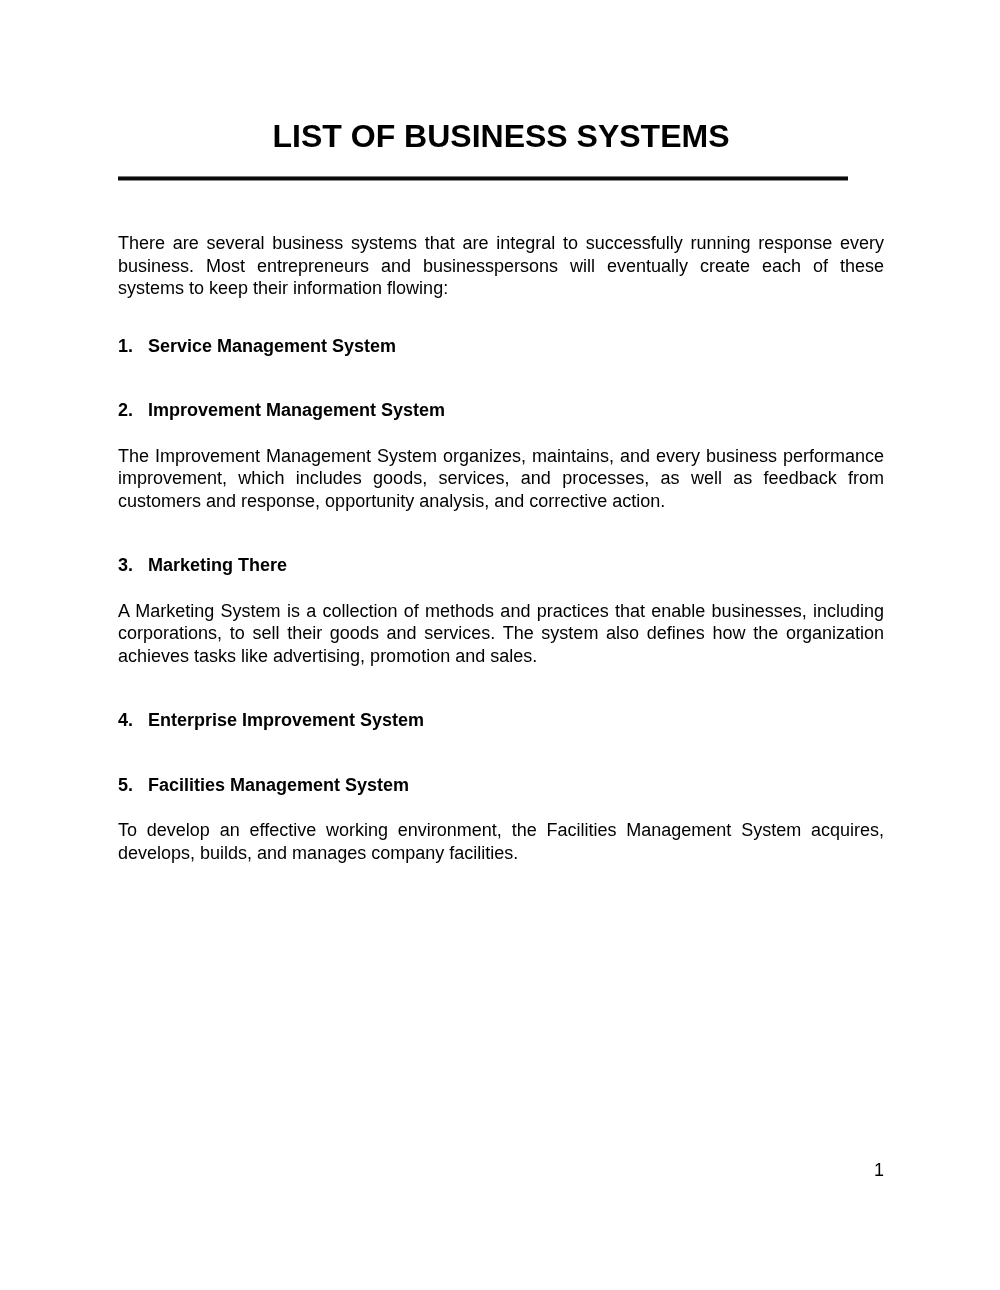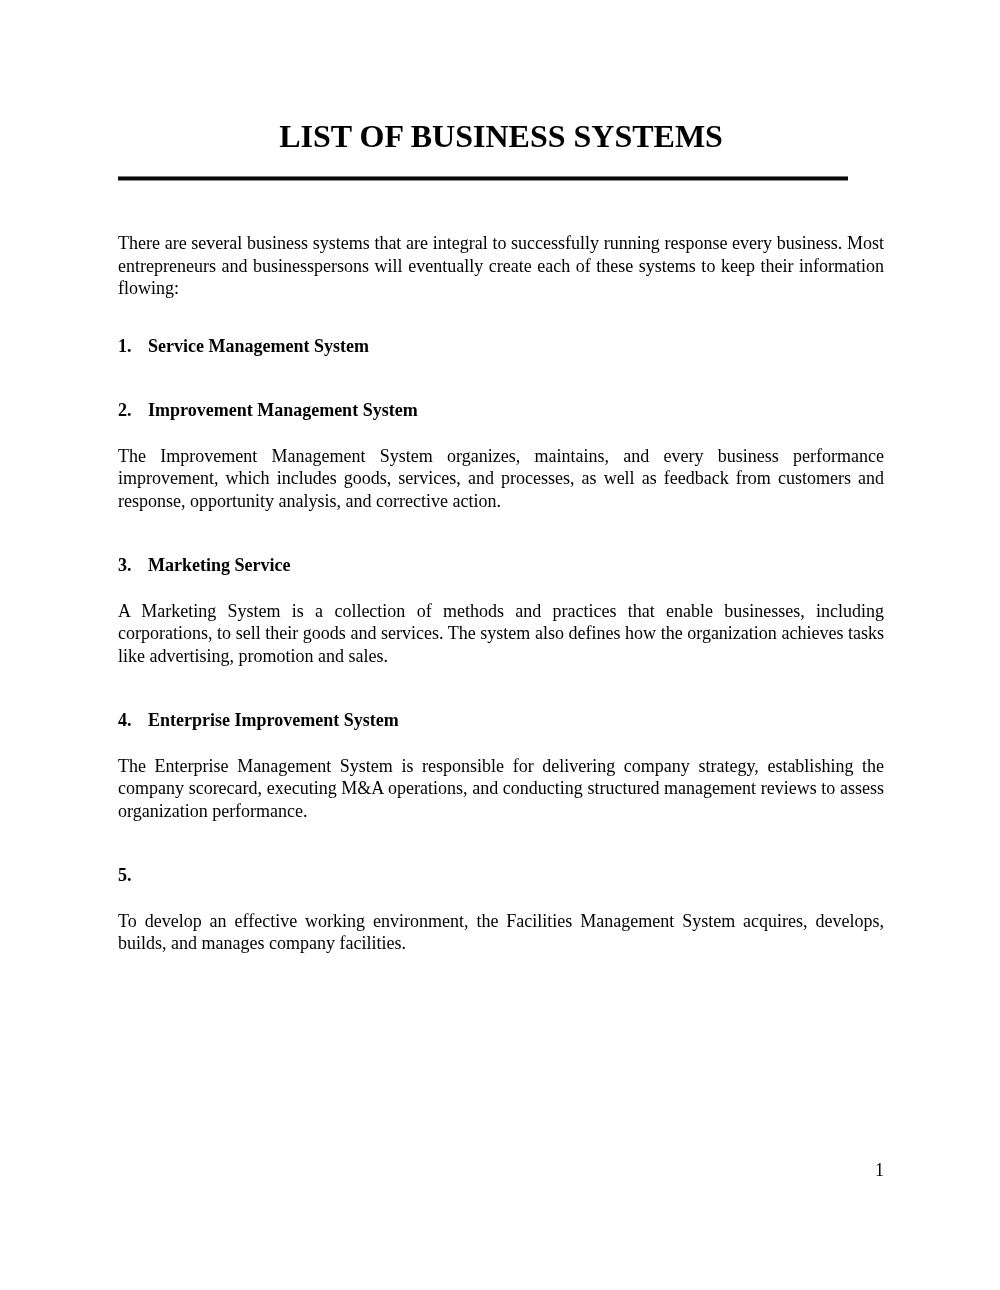--- a/index.html
+++ b/index.html
@@ -6,21 +6,21 @@
     margin: 0;
     padding: 0;
     background: #ffffff;
   }
   .page {
     position: relative;
     width: 1000px;
     height: 1290px;
     background: #ffffff;
     overflow: hidden;
-    font-family: Liberation Serif, serif;
+    font-family: Liberation Sans, sans-serif;
     color: #000000;
   }
   .content {
     position: absolute;
     left: 118px;
     top: 0;
     width: 766px;
   }
   .doc-title {
     margin: 117px 0 0 0;
@@ -91,31 +91,31 @@
     </div>
 
     <div class="section-heading">
       <span class="num">2.</span>
       <span class="label">Improvement Management System</span>
     </div>
     <p class="body-text paragraph">The Improvement Management System organizes, maintains, and every business performance improvement, which includes goods, services, and processes, as well as feedback from customers and response, opportunity analysis, and corrective action.</p>
 
     <div class="section-heading">
       <span class="num">3.</span>
-      <span class="label">Marketing Service</span>
+      <span class="label">Marketing There</span>
     </div>
     <p class="body-text paragraph">A Marketing System is a collection of methods and practices that enable businesses, including corporations, to sell their goods and services. The system also defines how the organization achieves tasks like advertising, promotion and sales.</p>
 
     <div class="section-heading">
       <span class="num">4.</span>
       <span class="label">Enterprise Improvement System</span>
     </div>
-    <p class="body-text paragraph">The Enterprise Management System is responsible for delivering company strategy, establishing the company scorecard, executing M&amp;A operations, and conducting structured management reviews to assess organization performance.</p>
 
     <div class="section-heading">
       <span class="num">5.</span>
+      <span class="label">Facilities Management System</span>
     </div>
     <p class="body-text paragraph">To develop an effective working environment, the Facilities Management System acquires, develops, builds, and manages company facilities.</p>
 
   </div>
 
   <div class="page-number">1</div>
 </div>
 
 </body></html>

